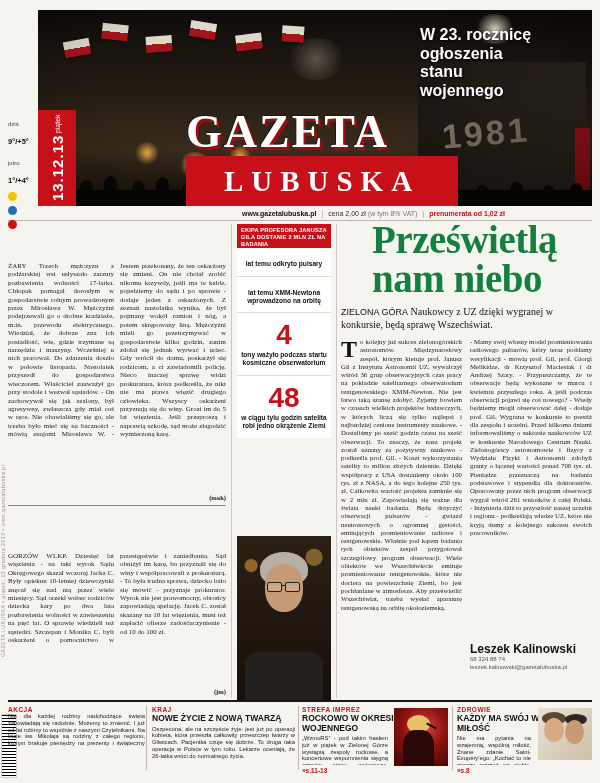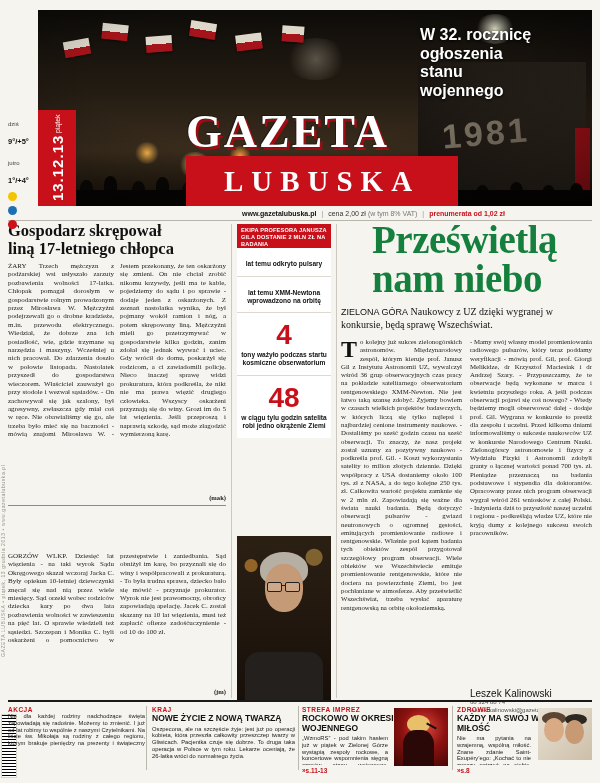--- a/index.html
+++ b/index.html
@@ -105,21 +105,21 @@
 
   
   .main-title{position:absolute;left:341px;top:220px;width:251px;font-weight:bold;font-size:39px;line-height:39px;letter-spacing:-.5px;color:#15803d;margin-left:31px;}
   .main-lead{position:absolute;left:341px;top:306px;width:251px;font-size:10px;line-height:12.5px;color:#111;}
   .lead-city{font-weight:normal;font-family:"Liberation Sans",sans-serif;font-size:9px;}
   .main-col{position:absolute;width:121px;font-size:6.8px;line-height:8.3px;text-align:justify;color:#1c1c1c;overflow:hidden;}
   .main-col1{left:341px;top:338px;height:334px;}
   .main-col1::first-letter{font-size:24px;line-height:20px;font-weight:bold;float:left;padding:1px 3px 0 0;color:#111;}
   .main-col2{left:470px;top:338px;width:122px;height:300px;}
   .author{position:absolute;left:470px;top:642px;width:122px;font-family:"Liberation Sans",sans-serif;}
-  .author-name{font-weight:normal;font-size:10px;color:#111;margin-top:46px;}
+  .author-name{font-weight:bold;font-size:12px;color:#111;}
   .author-phone,.author-email{font-size:6px;color:#555;line-height:7.5px;}
 
   
   .bottom-rule{position:absolute;left:8px;top:700px;width:584px;height:2px;background:#1a1a1a;}
   .sec{position:absolute;top:706px;height:66px;overflow:visible;font-family:"Liberation Sans",sans-serif;}
   .sec1{left:8px;width:137px;} .sec2{left:152px;width:143px;} .sec3{left:302px;width:146px;} .sec4{left:457px;width:135px;}
   .sec-cat{color:#c8101a;font-weight:bold;font-size:6.5px;letter-spacing:.5px;}
   .sec-title{font-weight:bold;font-size:8.5px;line-height:9.5px;color:#111;margin:1px 0 2px;}
   .sec-text{font-size:5.8px;line-height:6.8px;text-align:justify;color:#222;overflow:hidden;}
   .sec1 .sec-text,.sec2 .sec-text{height:36px;}
@@ -160,21 +160,21 @@
     </div>
     <div class="photo-redstrip"></div>
     <div class="glow g1"></div>
     <div class="glow g2"></div>
     <div class="glow g3"></div>
     <div class="glow g4"></div>
     <div class="glow g6"></div>
     <div class="crowd-heads"></div>
     <div class="crowd-band"></div>
     <div class="promo">
-      <div class="promo-text pre">W 32. rocznicę
+      <div class="promo-text pre">W 23. rocznicę
 ogłoszenia
 stanu
 wojennego</div>
     </div>
   </div>
 
   <div class="weather">
     <div class="w-row">
       <span class="w-label">dziś</span>
       <span class="w-temp">9°/+5°</span>
@@ -208,22 +208,20 @@
     <span class="info-price">cena 2,00 zł</span>
     <span class="info-vat">(w tym 8% VAT)</span>
     <span class="info-sep">|</span>
     <span class="info-sub">prenumerata od 1,02 zł</span>
   </div>
   <div class="masthead-rule"></div>
 
   <div class="vline vl1"></div>
   <div class="vline vl2"></div>
 
-  <div class="a-title a1-title pre">Gospodarz skrępował
-liną 17-letniego chłopca</div>
   <div class="a-body a1-body">ŻARY Trzech mężczyzn z podżarskiej wsi usłyszało zarzuty pozbawienia wolności 17-latka. Chłopak pomagał dorosłym w gospodarstwie rolnym prowadzonym przez Mirosława W. Mężczyźni podejrzewali go o drobne kradzieże, m.in. przewodu elektrycznego. Wiedział, że dobrze zna ich posiadłość, wie, gdzie trzymane są narzędzia i maszyny. Wcześniej u nich pracował. Do zdarzenia doszło w połowie listopada. Nastolatek przyszedł do gospodarstwa wieczorem. Właściciel zauważył go przy stodole i wezwał sąsiadów. - On zachowywał się jak szalony, był agresywny, zwłaszcza gdy miał coś w ręce. Nie obawialiśmy się go, ale trzeba było mieć się na baczności - mówią znajomi Mirosława W. - Jestem przekonany, że ten oskarżony się zmieni. On nie chciał zrobić nikomu krzywdy, jeśli ma te kable, pojedziemy do sądu i po sprawie - dodaje jeden z oskarżonych. Z zeznań nastolatka wynika, że był pojmany wokół ramion i nóg, a potem skrępowany liną. Mężczyźni mieli go przetrzymywać w gospodarstwie kilka godzin, zanim zdołał się jednak wyrwać i uciec. Gdy wrócił do domu, poskarżył się rodzicom, a ci zawiadomili policję. Nieco inaczej sprawę widzi prokuratura, która podkreśla, że nikt nie ma prawa więzić drugiego człowieka. Wszyscy oskarżeni przyznają się do winy. Grozi im do 5 lat więzienia. Jeśli przeproszą i naprawią szkodę, sąd może złagodzić wymierzoną karę.</div>
   <div class="a-sign a1-sign">(mak)</div>
   <div class="hdiv1"></div>
   <div class="a-body a2-body">GORZÓW WLKP. Dziesięć lat więzienia - na taki wyrok Sądu Okręgowego skazał wczoraj Jacka C. Były opiekun 10-letniej dziewczynki znęcał się nad nią przez wiele miesięcy. Sąd orzekł wobec rodziców dziecka kary po dwa lata pozbawienia wolności w zawieszeniu na pięć lat. O sprawie wiedzieli też sąsiedzi. Szczepan i Monika C. byli oskarżeni o pomocnictwo w przestępstwie i zaniedbania. Sąd obniżył im karę, bo przyznali się do winy i współpracowali z prokuraturą. - To była trudna sprawa, dziecko bało się mówić - przyznaje prokurator. Wyrok nie jest prawomocny, obrońcy zapowiadają apelację. Jacek C. został skazany na 10 lat więzienia, musi też zapłacić ofierze zadośćuczynienie - od 10 do 100 zł.</div>
   <div class="a-sign a2-sign">(jm)</div>
 
   <div class="kicker">EKIPA PROFESORA JANUSZA GILA DOSTANIE 2 MLN ZŁ NA BADANIA</div>
   <div class="stats">
     <div class="stat">
       <div class="stat-cap">lat temu odkryto pulsary</div>

